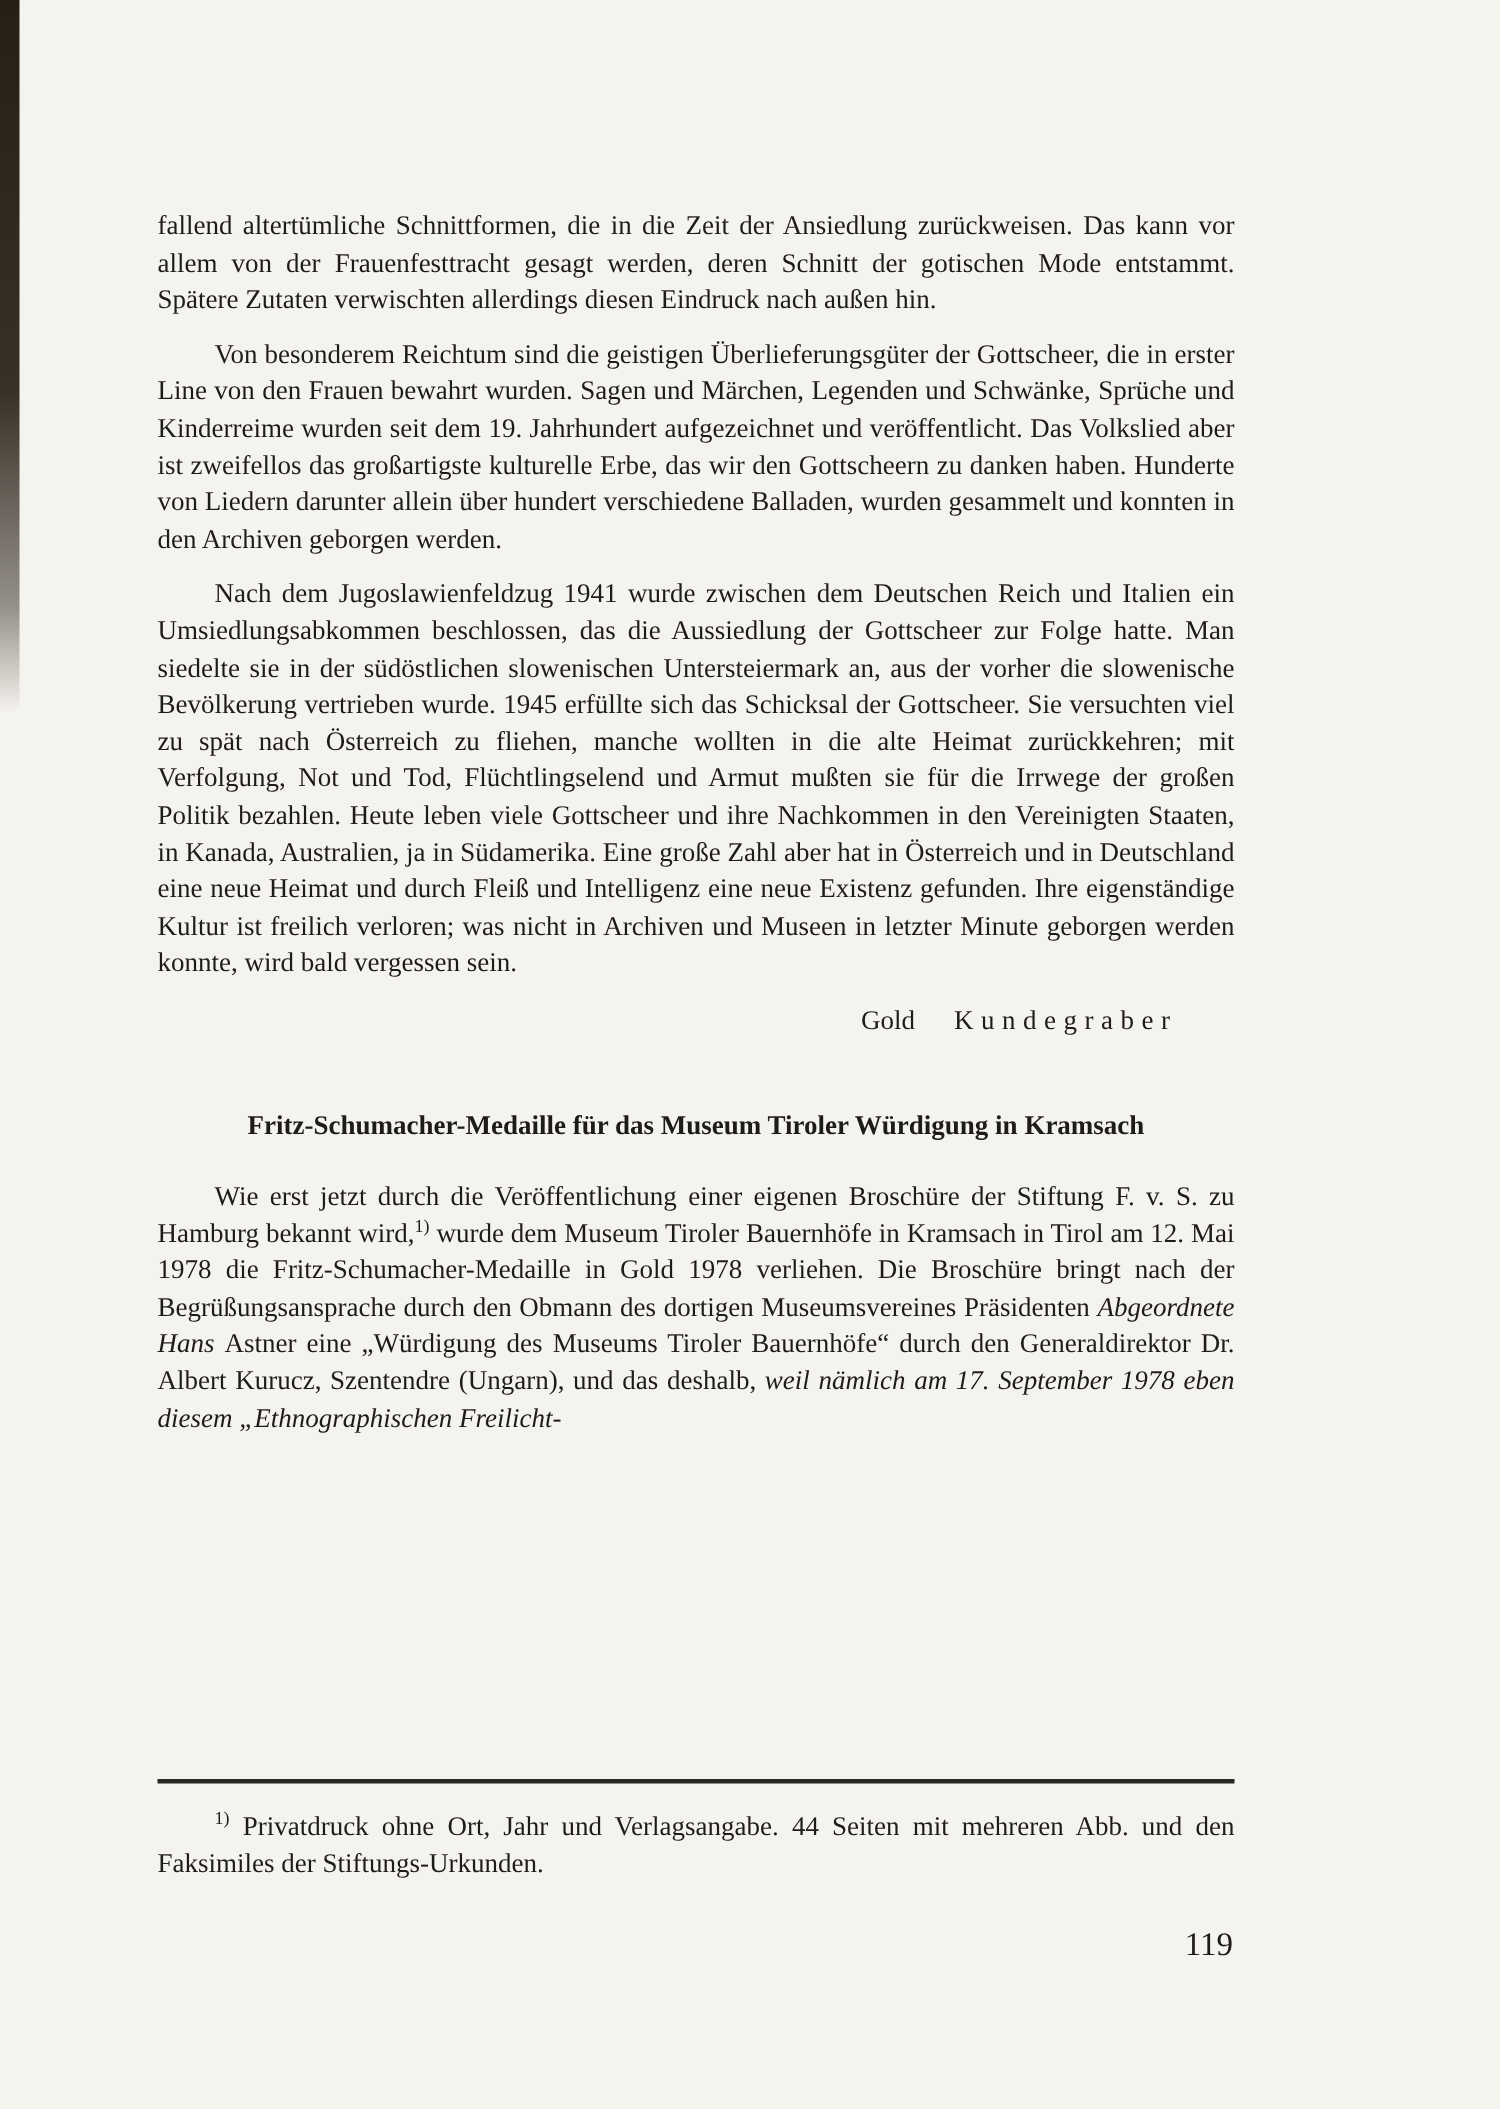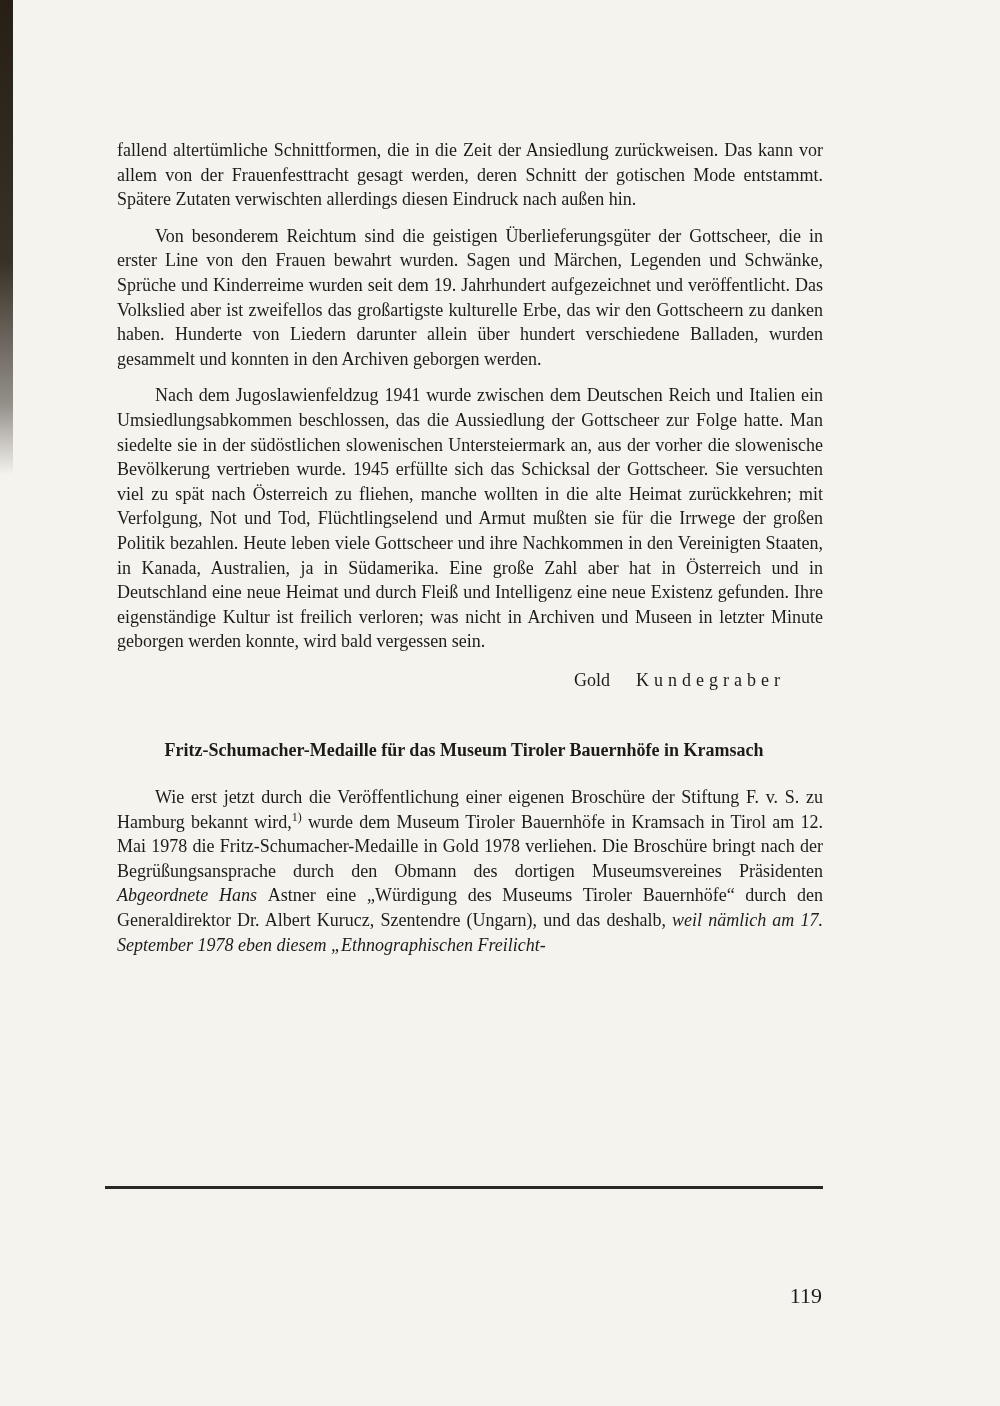--- a/index.html
+++ b/index.html
@@ -32,21 +32,21 @@
   .text-block {
     position: absolute;
     left: 105px;
     top: 138px;
     width: 718px;
     font-size: 18px;
     line-height: 24.6px;
     text-align: justify;
   }
   .para {
-    margin: 0 0 12px 12px;
+    margin: 0 0 12px 0;
     text-indent: 38px;
   }
   .para.no-indent {
     text-indent: 0;
   }
   .signature {
     margin-top: 14px;
     text-align: right;
     padding-right: 38px;
   }
@@ -109,25 +109,26 @@
 
     <p class="para">Von besonderem Reichtum sind die geistigen Überlieferungsgüter der Gottscheer, die in erster Line von den Frauen bewahrt wurden. Sagen und Märchen, Legenden und Schwänke, Sprüche und Kinderreime wurden seit dem 19. Jahrhundert aufgezeichnet und veröffentlicht. Das Volkslied aber ist zweifellos das großartigste kulturelle Erbe, das wir den Gottscheern zu danken haben. Hunderte von Liedern darunter allein über hundert verschiedene Balladen, wurden gesammelt und konnten in den Archiven geborgen werden.</p>
 
     <p class="para">Nach dem Jugoslawienfeldzug 1941 wurde zwischen dem Deutschen Reich und Italien ein Umsiedlungsabkommen beschlossen, das die Aussiedlung der Gottscheer zur Folge hatte. Man siedelte sie in der südöstlichen slowenischen Untersteiermark an, aus der vorher die slowenische Bevölkerung vertrieben wurde. 1945 erfüllte sich das Schicksal der Gottscheer. Sie versuchten viel zu spät nach Österreich zu fliehen, manche wollten in die alte Heimat zurückkehren; mit Verfolgung, Not und Tod, Flüchtlingselend und Armut mußten sie für die Irrwege der großen Politik bezahlen. Heute leben viele Gottscheer und ihre Nachkommen in den Vereinigten Staaten, in Kanada, Australien, ja in Südamerika. Eine große Zahl aber hat in Österreich und in Deutschland eine neue Heimat und durch Fleiß und Intelligenz eine neue Existenz gefunden. Ihre eigenständige Kultur ist freilich verloren; was nicht in Archiven und Museen in letzter Minute geborgen werden konnte, wird bald vergessen sein.</p>
 
 
     <div class="signature">
       <span>Gold</span><span class="surname">Kundegraber</span>
     </div>
 
-    <h2 class="article-heading">Fritz-Schumacher-Medaille für das Museum Tiroler Bauernhöfe in Kramsach</h2>
+    <h2 class="article-heading">Fritz-Schumacher-Medaille für das Museum Tiroler Würdigung in Kramsach</h2>
 
     <p class="para"><span>Wie erst jetzt durch die Veröffentlichung einer eigenen Broschüre der Stiftung F. v. S. zu Hamburg bekannt wird,</span><sup class="fn-ref">1)</sup><span> wurde dem Museum Tiroler Bauernhöfe in Kramsach in Tirol am 12. Mai 1978 die Fritz-Schumacher-Medaille in Gold 1978 verliehen. Die Broschüre bringt nach der Begrüßungsansprache durch den Obmann des dortigen Museumsvereines Präsidenten </span><em>Abgeordnete Hans </em><strong>Astner</strong><span> eine „Würdigung des Museums Tiroler Bauernhöfe“ durch den Generaldirektor Dr. Albert </span><strong>Kurucz,</strong><span> Szentendre (Ungarn), und das deshalb, </span><em>weil nämlich am 17. September 1978 eben diesem „Ethnographischen Freilicht-</em></p>
 
   </main>
 
   <section class="footnote-block">
     <div class="footnote-sep"></div>
+    <p class="footnote"><sup>1)</sup><span> Privatdruck ohne Ort, Jahr und Verlagsangabe. 44 Seiten mit mehreren Abb. und den Faksimiles der Stiftungs-Urkunden.</span></p>
   </section>
 
   <div class="page-number">119</div>
 
 </div>
 
 </body></html>

